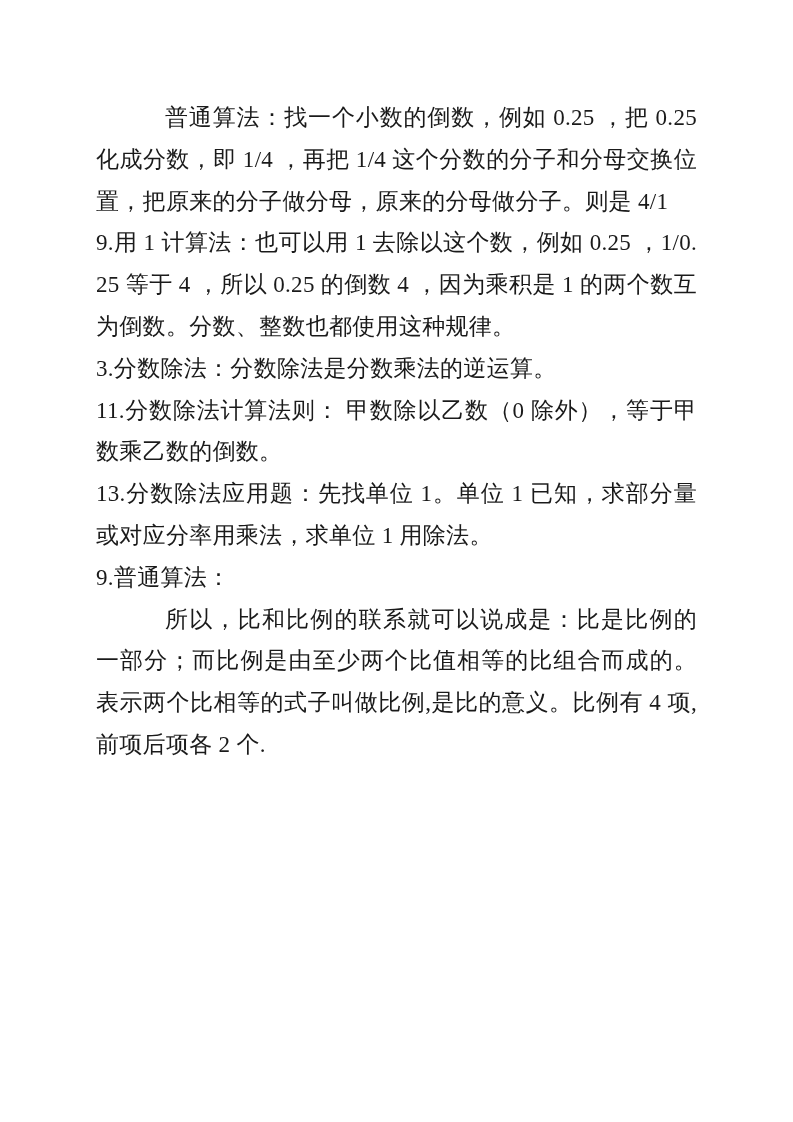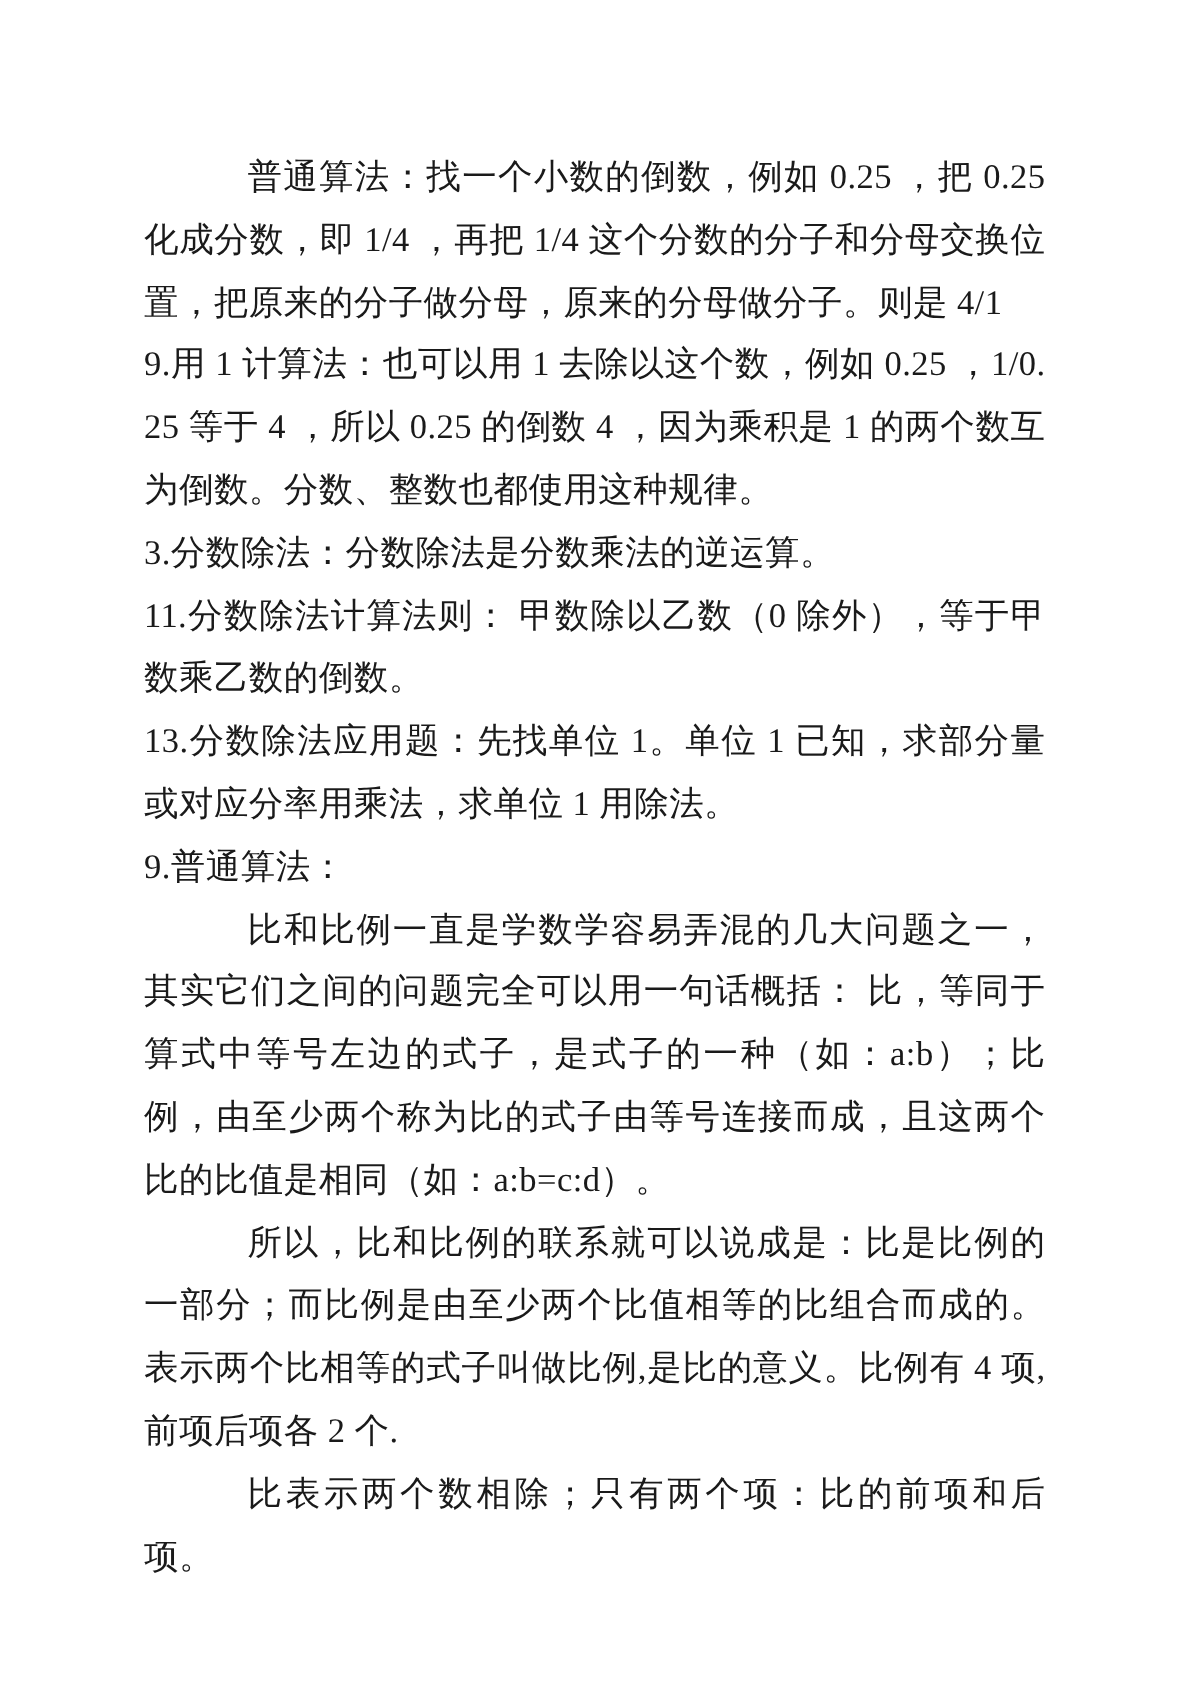--- a/index.html
+++ b/index.html
@@ -57,21 +57,19 @@
 
     <p class="para"><span>3.</span><span class="b">分数除法：</span><span>分数除法是分数乘法的逆运算。</span></p>
 
     <p class="para"><span>11.</span><span class="b">分数除法计算法则：</span><span> 甲数除以乙数（0 除外），等于甲数乘乙数的倒数。</span></p>
 
 
     <p class="para"><span>13.</span><span class="b">分数除法应用题：</span><span>先找单位 1。单位 1 已知，求部分量或对应分率用乘法，求单位 1 用除法。</span></p>
 
     <p class="para"><span>9.</span><span class="b">普通算法：</span></p>
 
-    <p class="para indent"><span>比和比例一直是学数学容易弄混的几大问题之一，其实它们之间的问题完全可以用一句话概括： 比，等同于算式中等号左边的式子，是式子的一种（如：a:b）；比例，由至少两个称为比的式子由等号连接而成，且这两个比的比值是相同（如：a:b=c:d）。</span></p>
 
     <p class="para indent"><span>所以，比和比例的联系就可以说成是：比是比例的一部分；而比例是由至少两个比值相等的比组合而成的。表示两个比相等的式子叫做比例,是比的意义。比例有 4 项,前项后项各 2 个.</span></p>
 
 
-    <p class="para indent"><span>比表示两个数相除；只有两个项：比的前项和后项。</span></p>
 
   </div>
 </div>
 
 </body></html>

